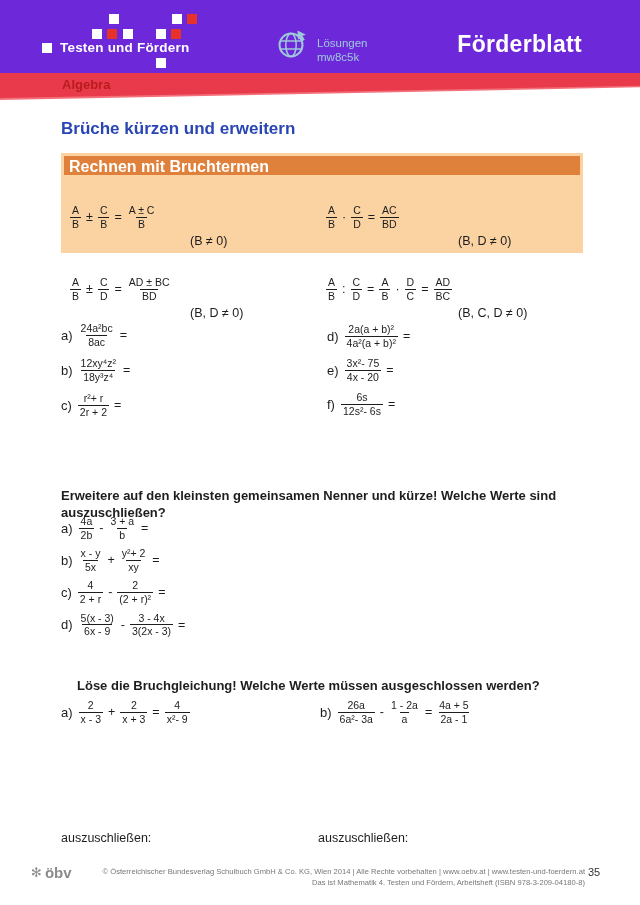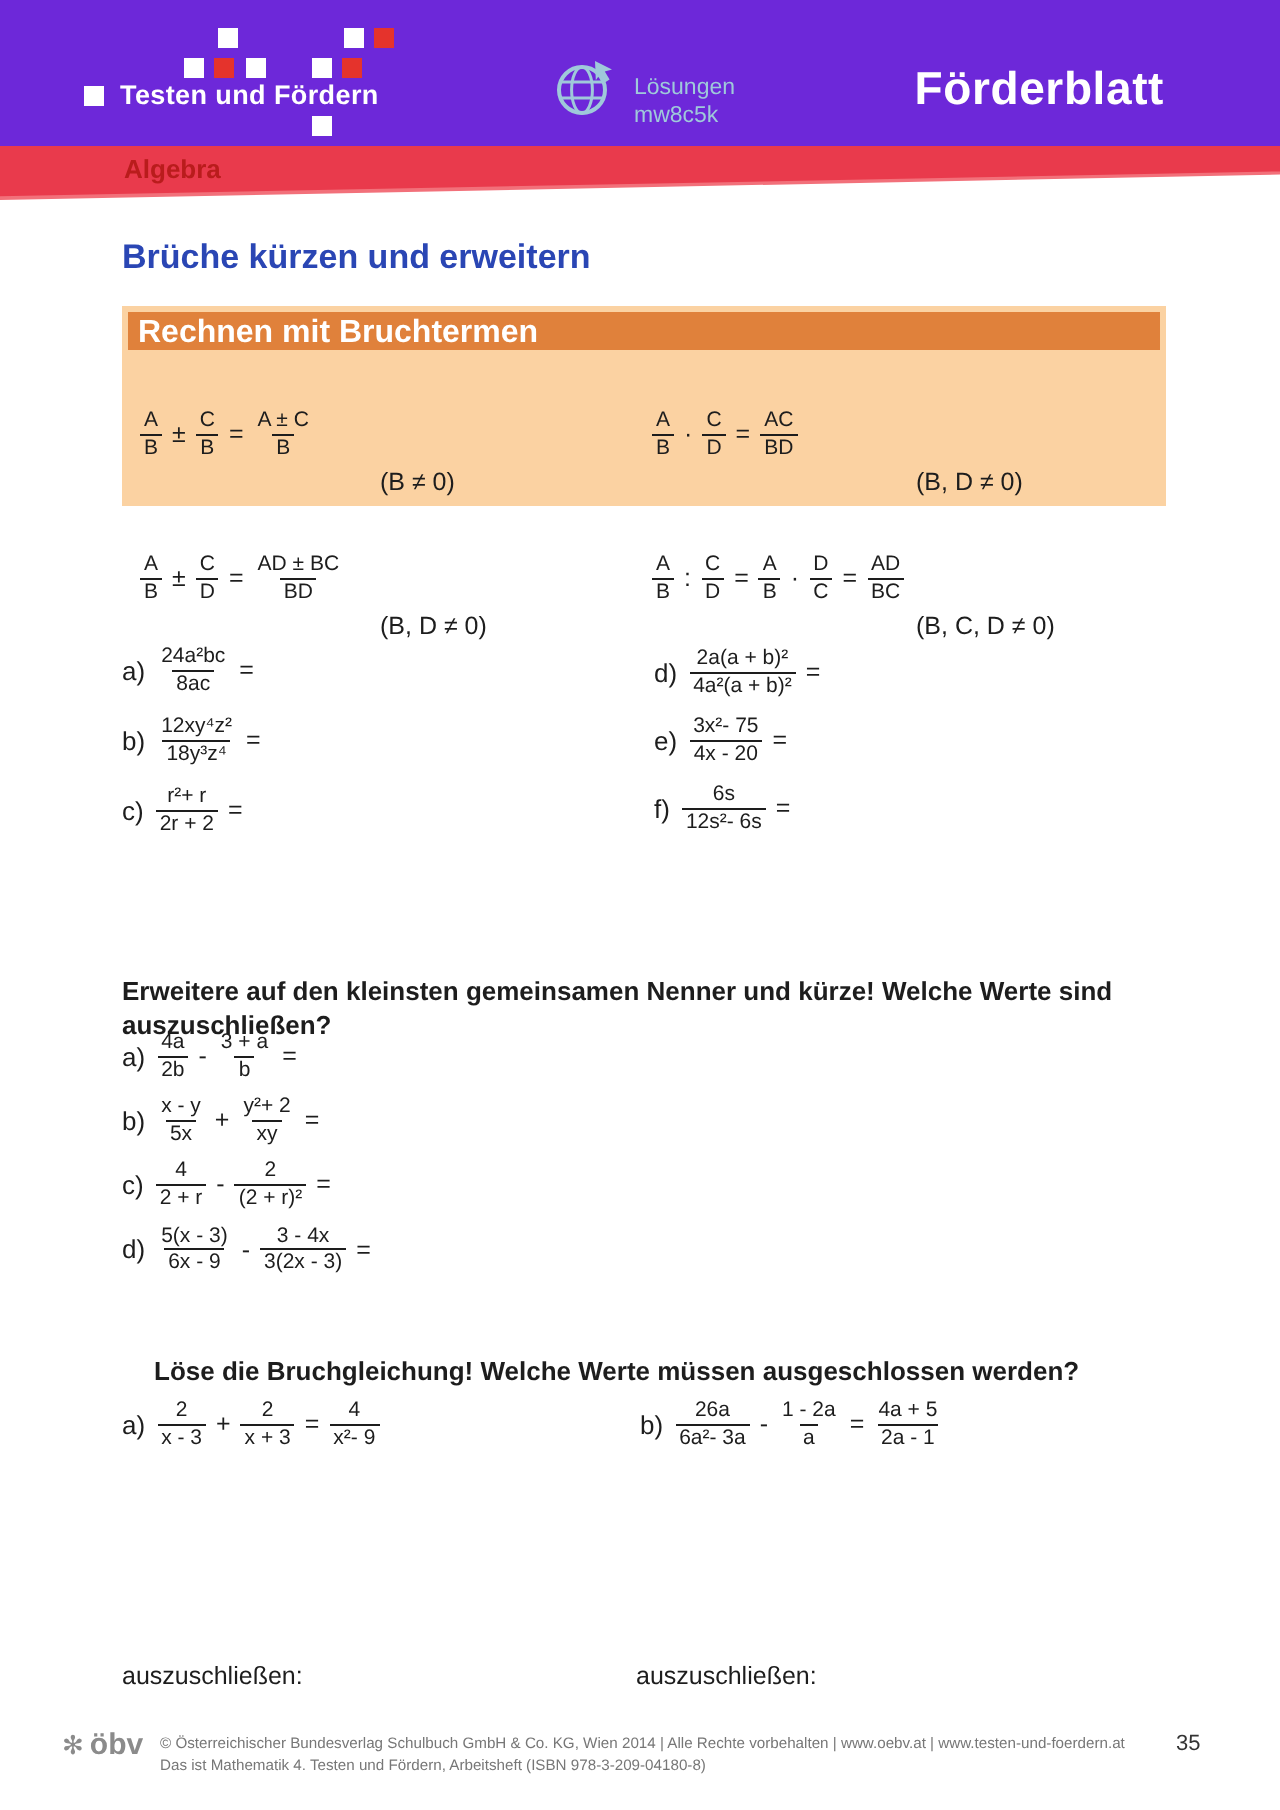--- a/index.html
+++ b/index.html
@@ -55,21 +55,21 @@
   .s3-a{left:61px;top:699px;} .s3-b{left:320px;top:699px;}
   .ex-row{display:flex;align-items:center;min-height:26px;}
   .ex-label{font-size:13px;margin-right:4px;}
 
   
   .exclude{position:absolute;top:831px;font-size:12.5px;}
   .exclude.left{left:61px;} .exclude.right{left:318px;}
   .pub-logo{position:absolute;left:31px;top:864px;display:flex;align-items:center;gap:3px;
       color:#8b8b8b;font-size:15px;font-weight:bold;}
   .pub-logo .star{font-size:13px;font-weight:normal;}
-  .copyright{position:absolute;left:80px;top:866px;width:505px;font-size:7.6px;line-height:11px;color:#777;}
+  .copyright{position:absolute;left:80px;top:866px;width:505px;font-size:7.6px;line-height:11px;color:#777;text-align:right;}
   .copyright div{white-space:nowrap;}
   .page-number{position:absolute;left:588px;top:866px;font-size:11px;color:#333;}
 </style>
 </head>
 <body>
 
 <div class="page">
 
   <div class="topbar">
     <div>

